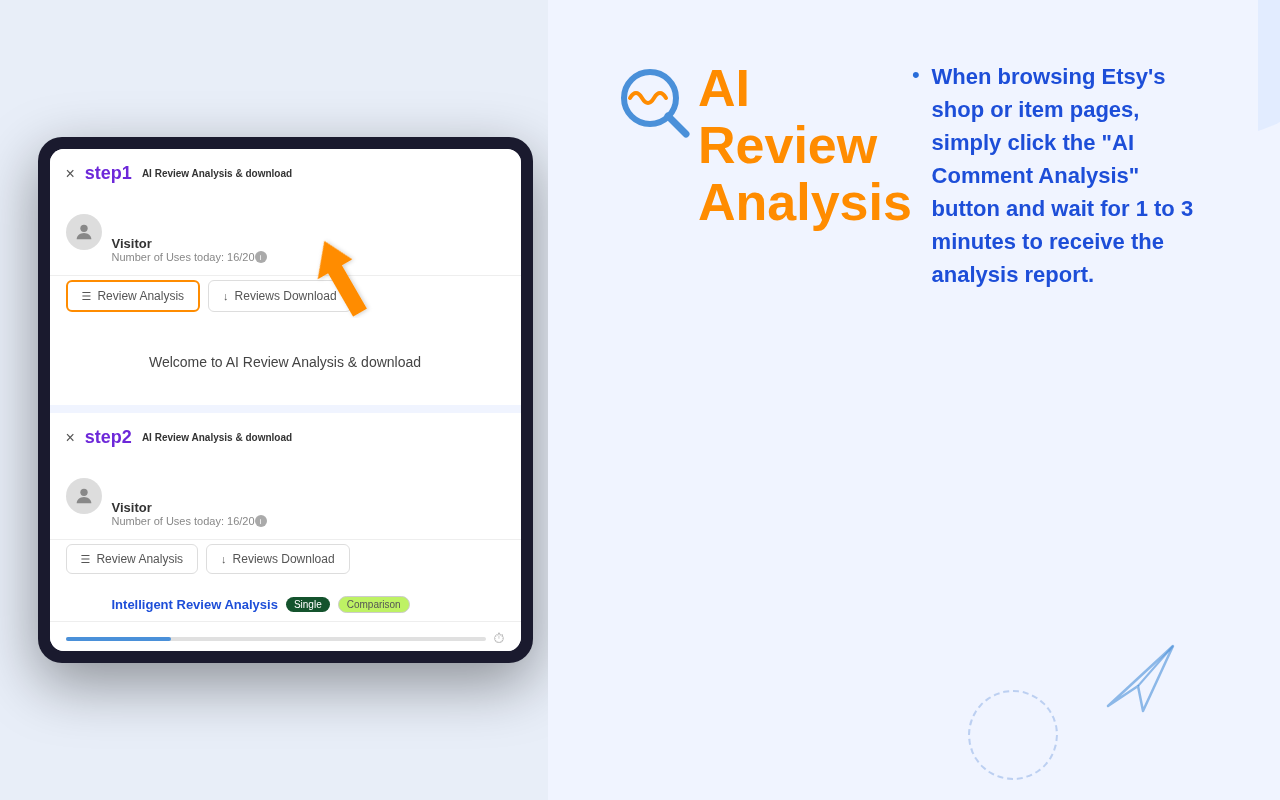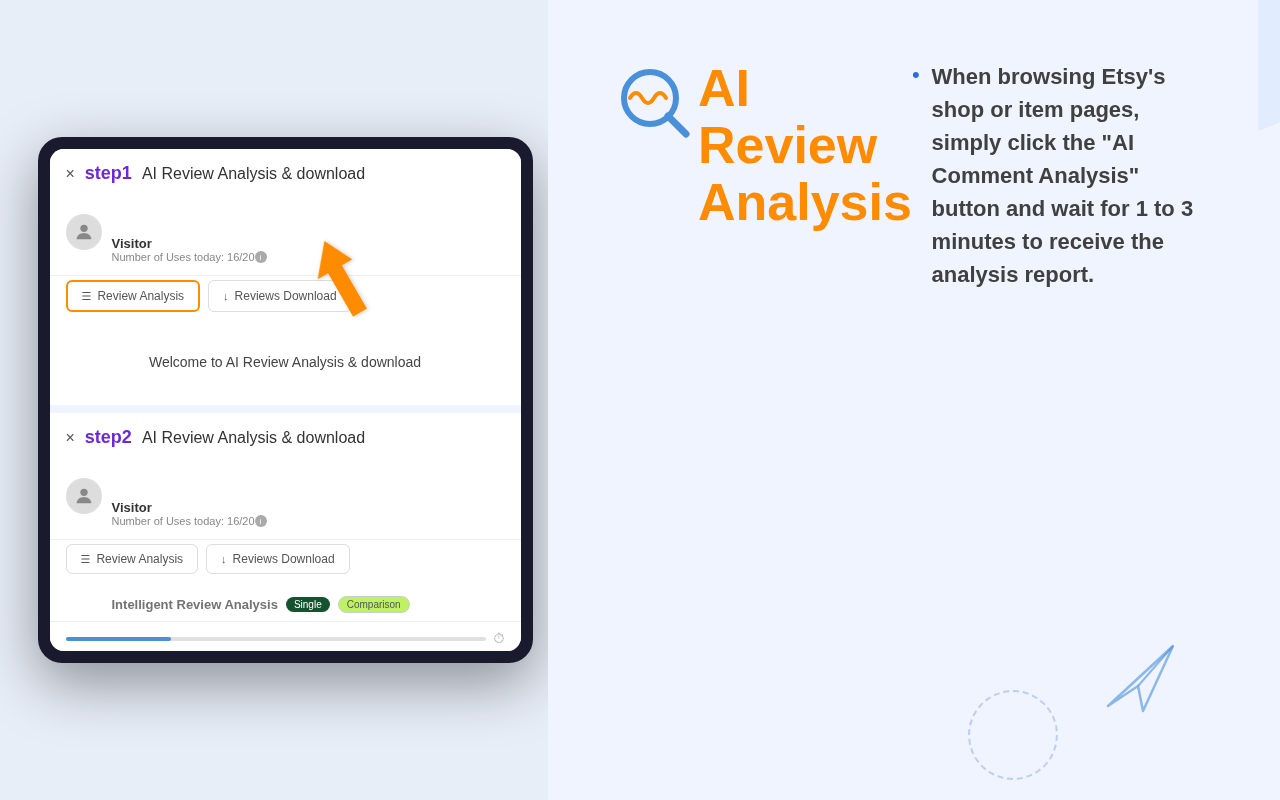--- a/index.html
+++ b/index.html
@@ -95,23 +95,23 @@
       cursor: pointer;
     }
 
     .step-label {
       font-size: 18px;
       font-weight: 700;
       color: #6d28d9;
     }
 
     .step-title {
-      font-size: 16px;
+      font-size: 10px;
       color: #333;
-      font-weight: 400;
+      font-weight: 700;
     }
 
     .user-row {
       display: flex;
       align-items: center;
       padding: 6px 16px 12px;
       gap: 10px;
       border-bottom: 1px solid #eee;
     }
 
@@ -226,21 +226,21 @@
       display: flex;
       align-items: center;
       padding: 10px 16px 8px;
       gap: 8px;
       border-bottom: 1px solid #eee;
     }
 
     .intelligent-label {
       font-size: 13px;
       font-weight: 600;
-      color: #737373;
+      color: #1d4ed8;
       padding-left: 46px;
     }
 
     .badge-single {
       background: #14532d;
       color: white;
       font-size: 10px;
       padding: 2px 8px;
       border-radius: 10px;
     }
@@ -326,21 +326,21 @@
 
     .bullet-dot {
       color: #2a6dd9;
       font-size: 22px;
       line-height: 1.4;
       flex-shrink: 0;
     }
 
     .bullet-text {
       font-size: 22px;
-      color: #404040;
+      color: #1d4ed8;
       font-weight: 600;
       line-height: 1.5;
     }
 
     
     .paper-plane {
       position: absolute;
       bottom: 80px;
       right: 80px;
     }

